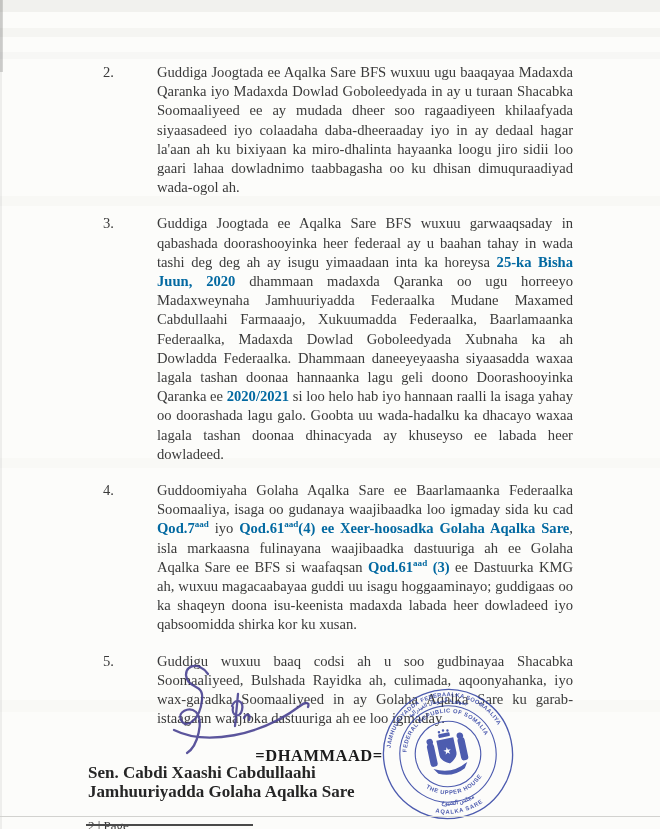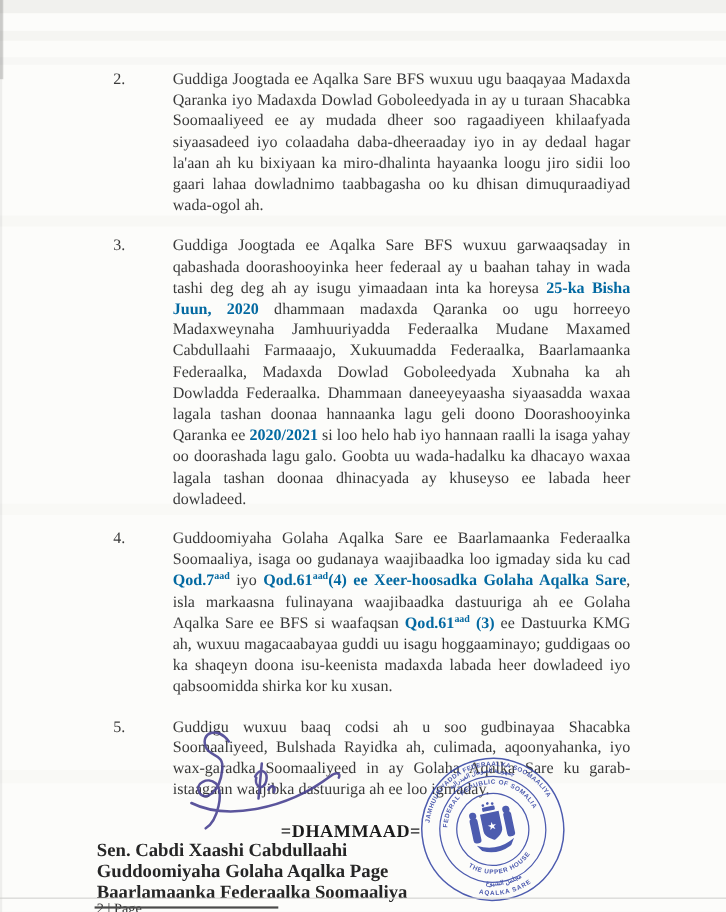--- a/index.html
+++ b/index.html
@@ -85,22 +85,21 @@
     <g fill="none" stroke="#4a4392" stroke-width="2.3" stroke-linecap="round">
       <path d="M 60,14 C 50,0 34,6 39,19 C 43,29 56,24 54,40 C 52,60 38,70 33,60 C 29,52 41,46 48,52 C 56,60 50,86 39,93"></path>
       <path d="M 84,46 C 88,37 96,41 94,50 C 92,59 83,56 85,47 M 90,34 L 87,66"></path>
       <path d="M 96,58 C 99,52 103,55 101,60"></path>
       <path d="M 26,70 C 58,86 112,76 152,46 C 158,41 162,43 160,47"></path>
     </g>
   </svg>
 
   <div class="name-block">
     <div>Sen. Cabdi Xaashi Cabdullaahi</div>
-    <div>Guddoomiyaha Golaha Aqalka Page</div>
-    <div>Baarlamaanka Federaalka Soomaaliya</div>
+    <div>Jamhuuriyadda Golaha Aqalka Sare</div>
   </div>
 
   <svg class="stamp" viewBox="0 0 160 160">
     <defs>
       <path id="arcOT" d="M 20,80 A 60,60 0 1 1 140,80"></path>
       <path id="arcAT" d="M 26,80 A 54,54 0 1 1 134,80"></path>
       <path id="arcIT" d="M 37,80 A 43,43 0 1 1 123,80"></path>
       <path id="arcIB" d="M 38,80 A 42,42 0 0 0 122,80"></path>
       <path id="arcAB" d="M 27,80 A 53,53 0 0 0 133,80"></path>
       <path id="arcOB" d="M 18,80 A 62,62 0 0 0 142,80"></path>

